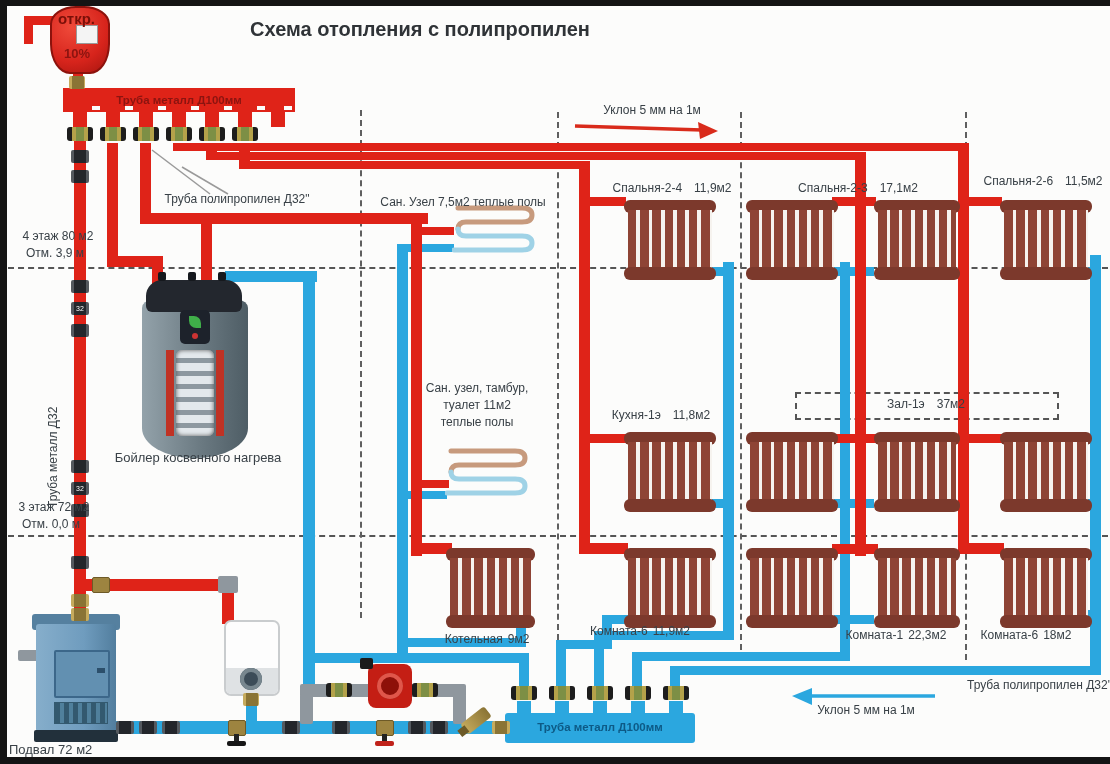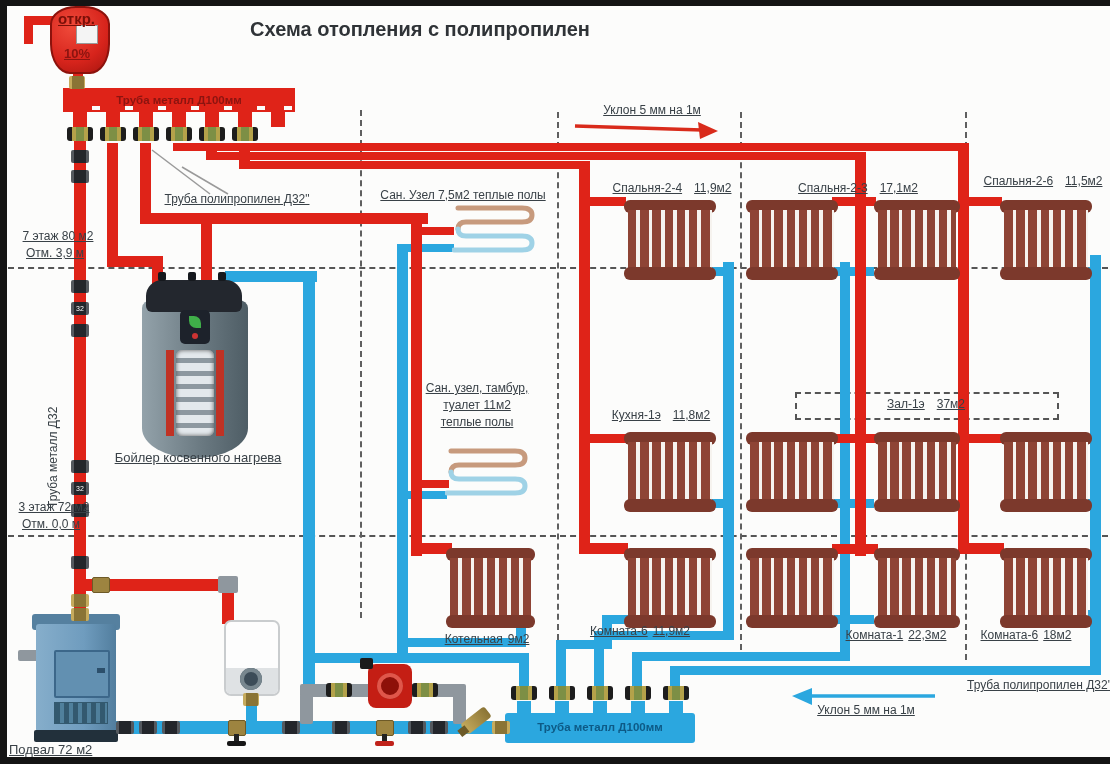--- a/index.html
+++ b/index.html
@@ -9,21 +9,21 @@
   .frame{position:absolute;background:#141414;z-index:8;}
   
   .pr{position:absolute;background:#df2318;z-index:3;}
   .pb{position:absolute;background:#2ba7df;z-index:2;}
   .pg{position:absolute;background:#8f979e;z-index:3;border-radius:2px;}
   
   .dashv{position:absolute;width:0;border-left:2px dashed #5f5f5f;z-index:1;}
   .dashh{position:absolute;height:0;border-top:2px dashed #555;z-index:1;}
   .dashbox{position:absolute;border:2px dashed #555;z-index:1;background:transparent;}
   
-  .lbl{position:absolute;font-size:12px;color:#394147;white-space:nowrap;z-index:6;text-decoration:underline;}
+  .lbl{position:absolute;font-size:12px;color:#394147;white-space:nowrap;z-index:6;}
   .lbl.c{transform:translateX(-50%);}
   .gap{margin-left:12px;}
   .gap2{margin-left:5px;}
   
   .rad{position:absolute;width:88px;height:80px;z-index:4;}
   .rad .hdr{position:absolute;left:-2px;right:-2px;height:13px;background:#7c392c;border-radius:6px;}
   .rad .hdr.t{top:0}.rad .hdr.b{bottom:0}
   .rad .fins{position:absolute;top:10px;bottom:10px;left:2px;right:2px;
      background:repeating-linear-gradient(90deg,#8e4435 0 8.5px,#f6f3ef 8.5px 12.2px);}
   
@@ -386,27 +386,27 @@
   <div class="ttl">
     <div>Схема отопления с полипропилен</div>
   </div>
 
   <div class="lbl c" style="left:652px;top:103px">Уклон 5 мм на 1м</div>
   <div class="lbl c" style="left:866px;top:703px">Уклон 5 мм на 1м</div>
   <div class="lbl c" style="left:237px;top:192px">Труба полипропилен Д32"</div>
   <div class="lbl" style="left:967px;top:678px">Труба полипропилен Д32"</div>
   <div class="vlabel">Труба металл Д32</div>
 
-  <div class="lbl c" style="left:58px;top:229px">7 этаж 80 м2</div>
+  <div class="lbl c" style="left:58px;top:229px">4 этаж 80 м2</div>
   <div class="lbl c" style="left:55px;top:246px">Отм. 3,9 м</div>
   <div class="lbl c" style="left:54px;top:500px">3 этаж 72 м2</div>
   <div class="lbl c" style="left:51px;top:517px">Отм. 0,0 м</div>
   <div class="lbl" style="left:9px;top:742px;font-size:13px">Подвал 72 м2</div>
 
-  <div class="lbl c" style="left:463px;top:188px">Сан. Узел 7,5м2 теплые полы</div>
+  <div class="lbl c" style="left:463px;top:195px">Сан. Узел 7,5м2 теплые полы</div>
   <div class="lbl c" style="left:477px;top:381px">Сан. узел, тамбур,</div>
   <div class="lbl c" style="left:477px;top:398px">туалет 11м2</div>
   <div class="lbl c" style="left:477px;top:415px">теплые полы</div>
 
   <div class="lbl c" style="left:672px;top:181px"><span>Спальня-2-4</span><span class="gap">11,9м2</span></div>
   <div class="lbl c" style="left:858px;top:181px"><span>Спальня-2-3</span><span class="gap">17,1м2</span></div>
   <div class="lbl c" style="left:1043px;top:174px"><span>Спальня-2-6</span><span class="gap">11,5м2</span></div>
   <div class="lbl c" style="left:661px;top:408px"><span>Кухня-1э</span><span class="gap">11,8м2</span></div>
   <div class="lbl c" style="left:926px;top:397px"><span>Зал-1э</span><span class="gap">37м2</span></div>
   <div class="lbl c" style="left:487px;top:632px"><span>Котельная</span><span class="gap2">9м2</span></div>

